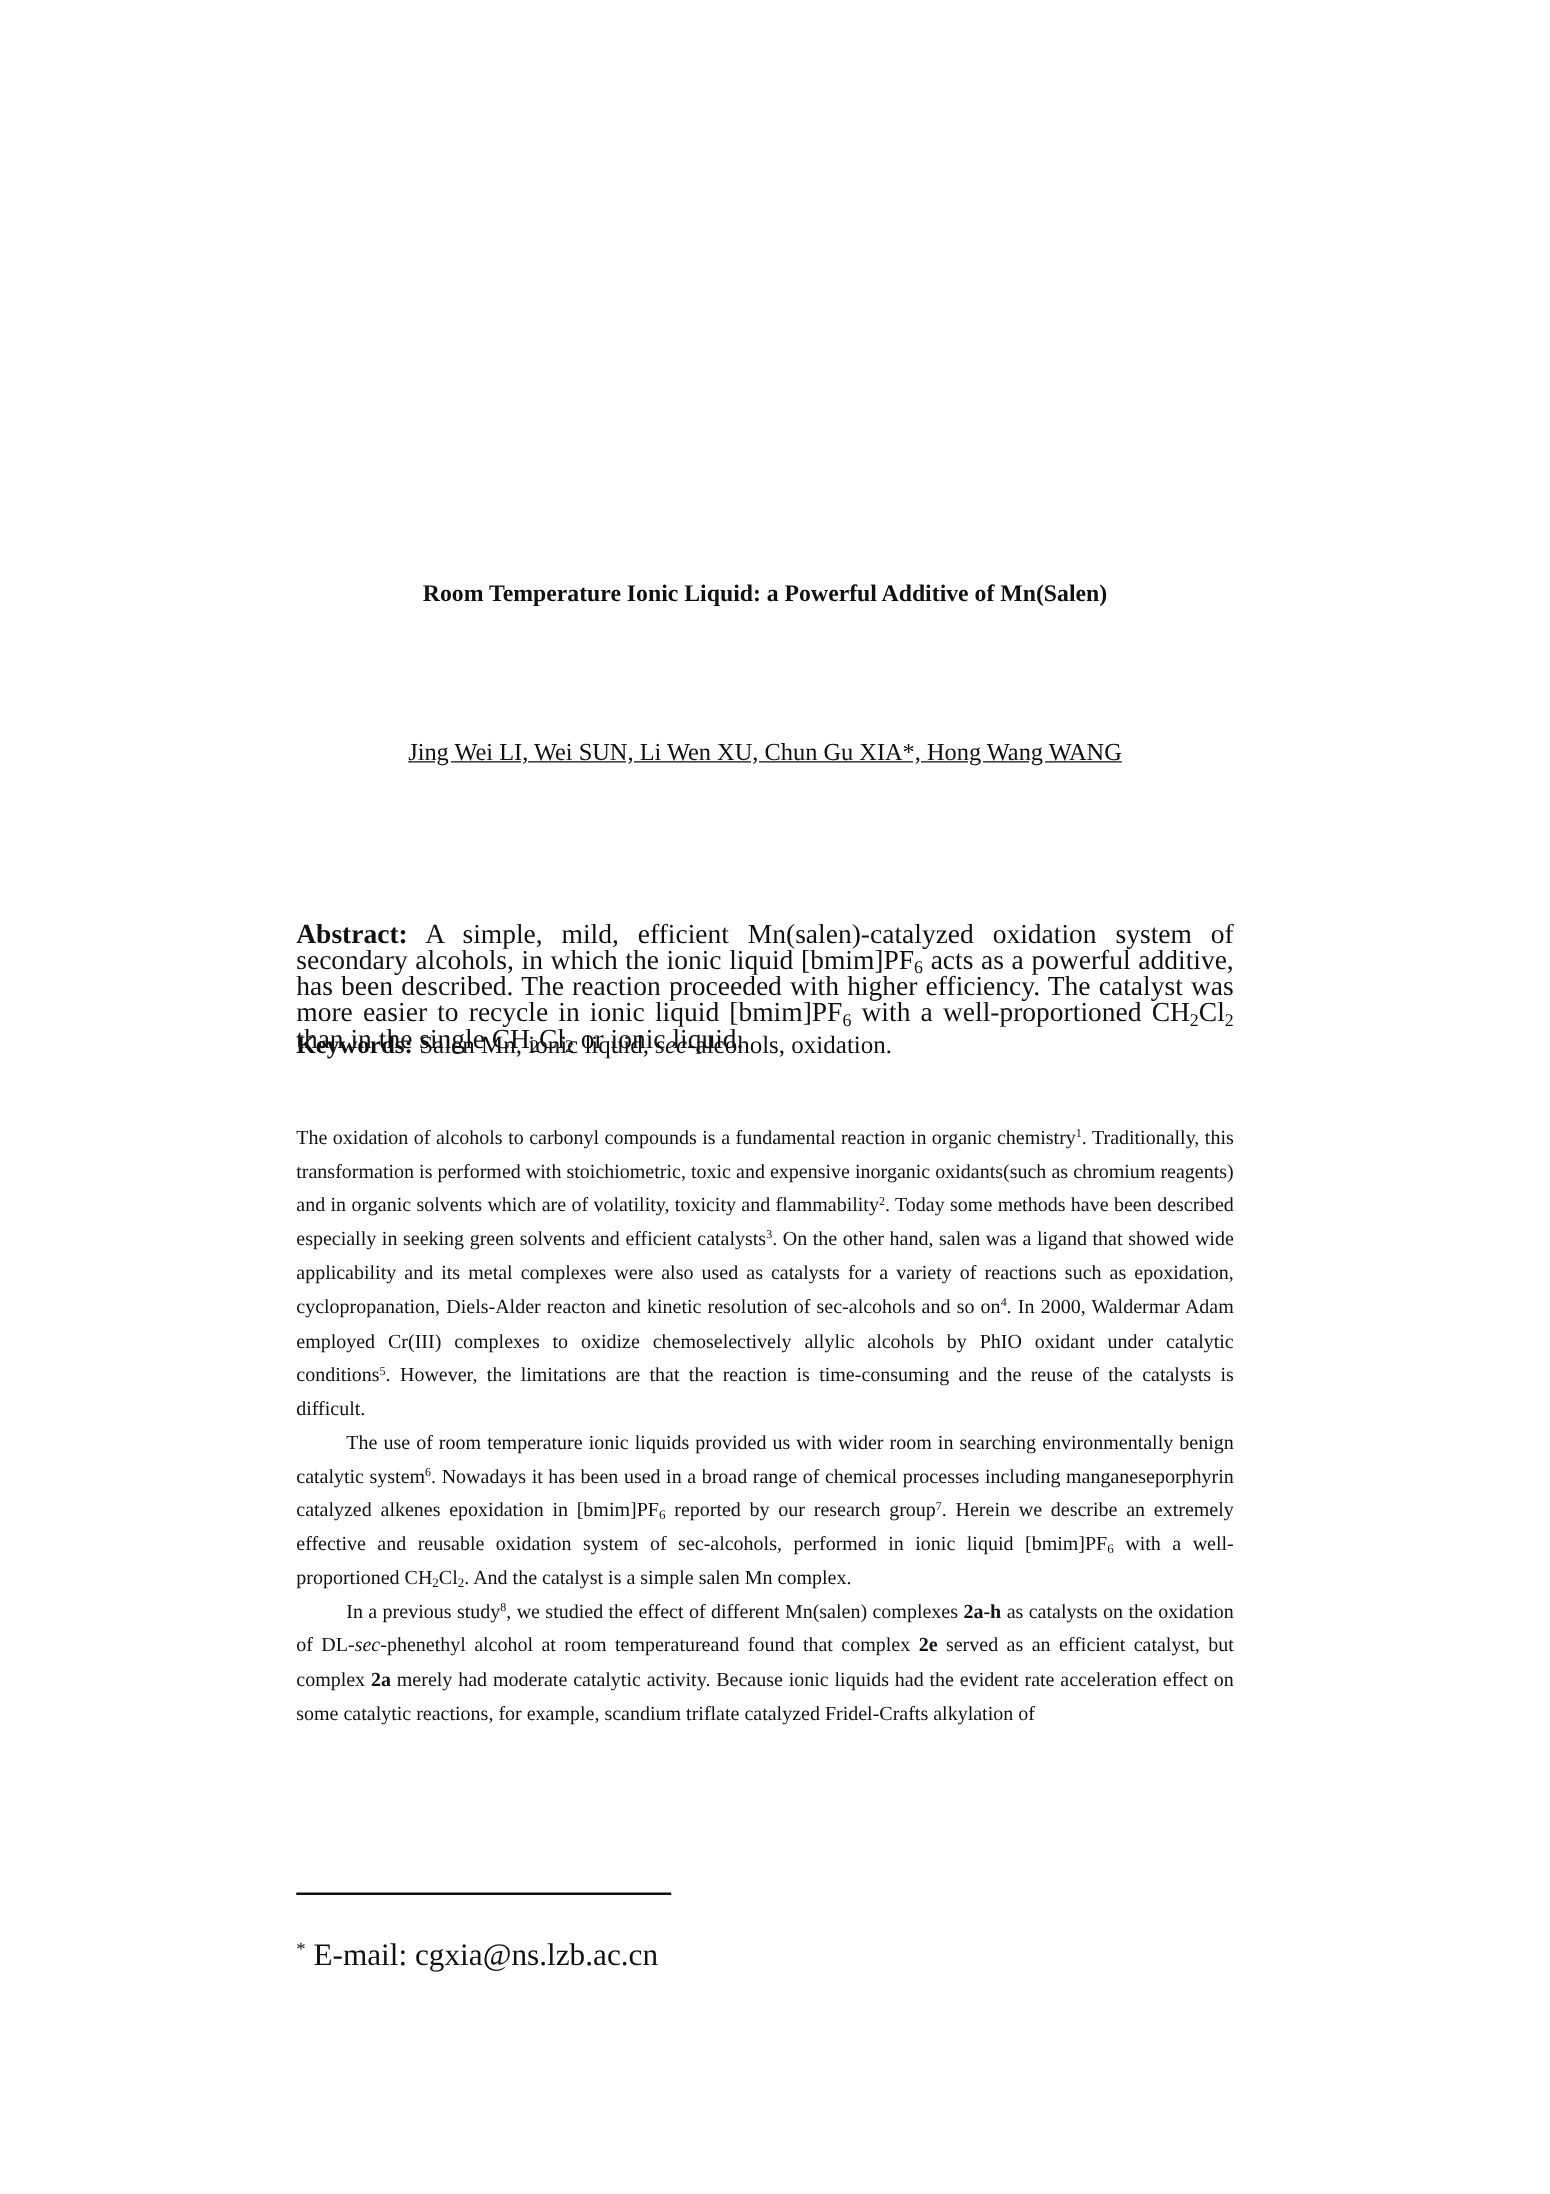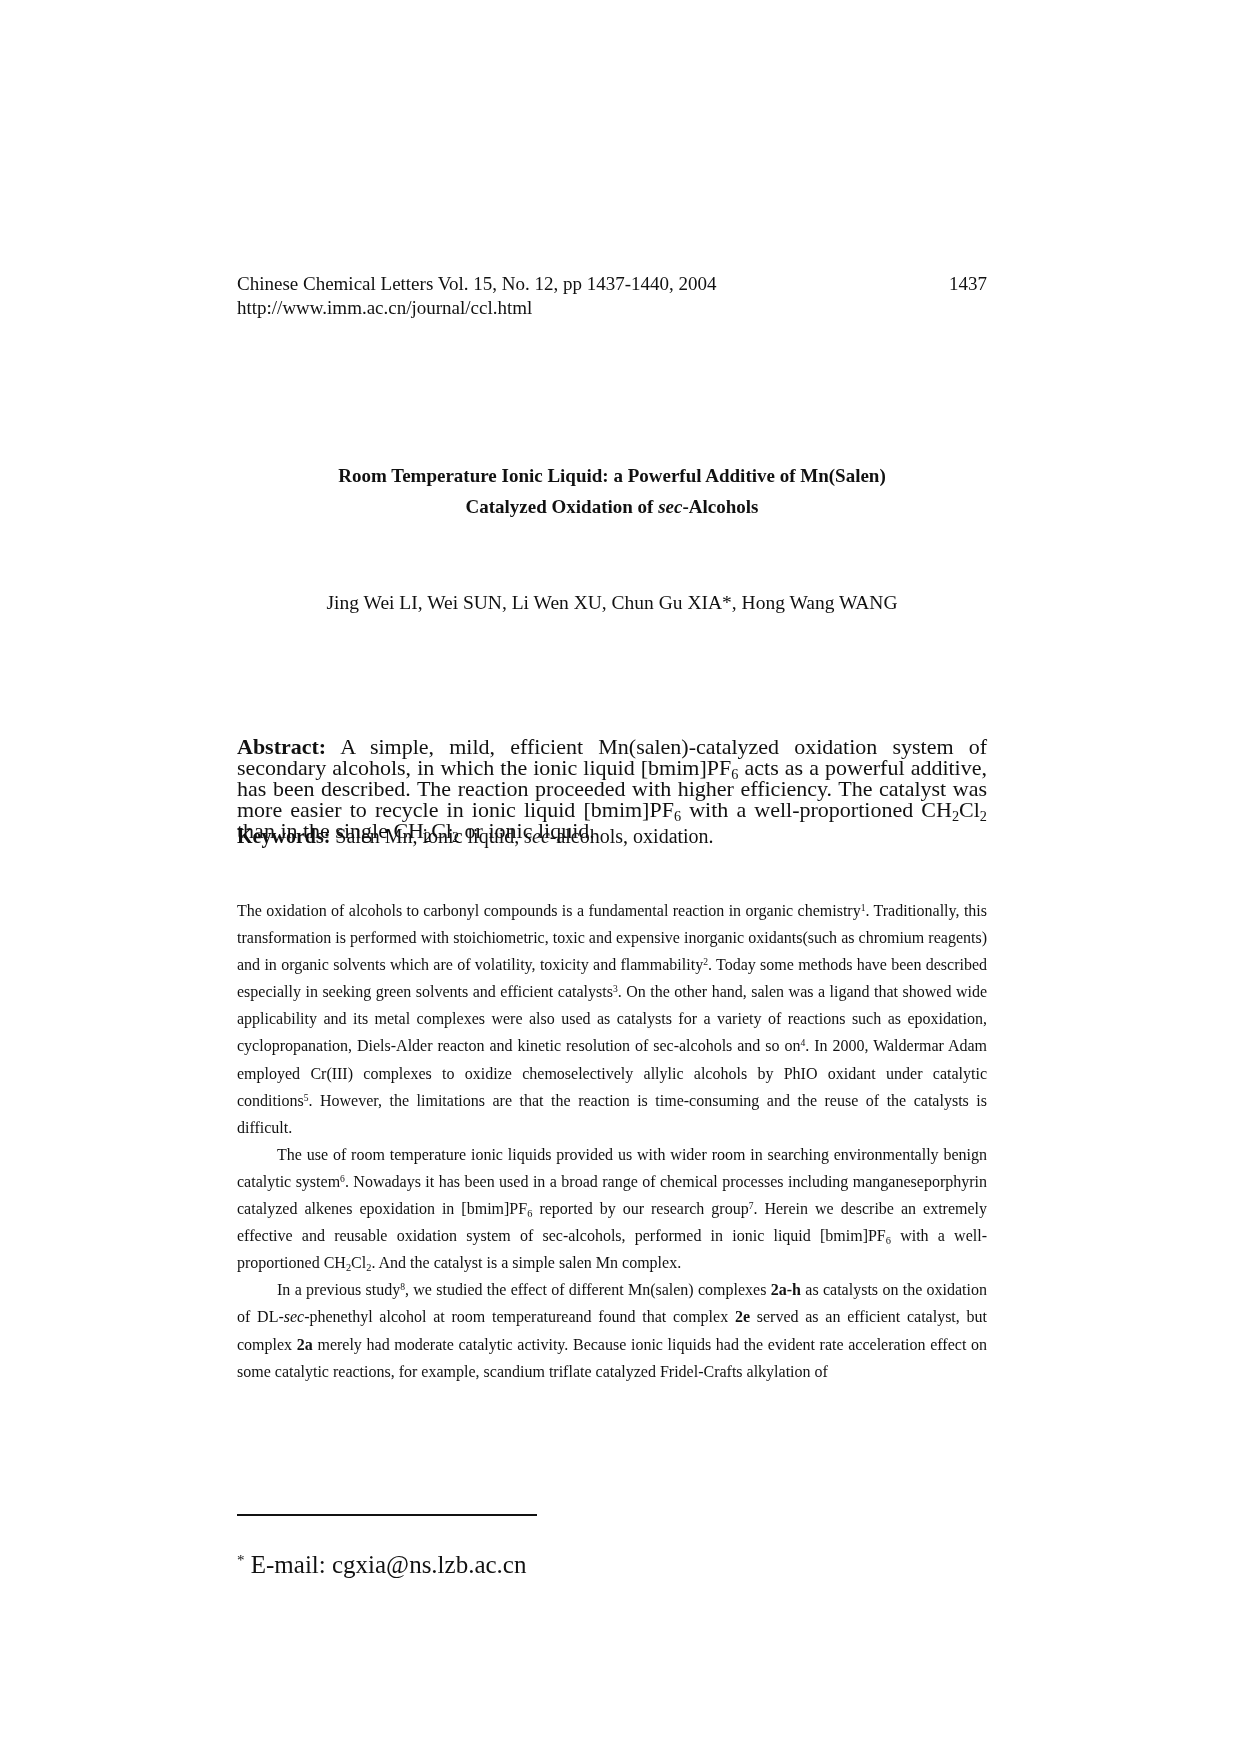--- a/index.html
+++ b/index.html
@@ -3,50 +3,42 @@
   <meta charset="utf-8">
   <style>
     html, body { margin: 0; padding: 0; background: #ffffff; }
     body { width: 1240px; height: 1755px; position: relative; overflow: hidden;
       font-family: "Liberation Serif", "DejaVu Serif", serif; color: #111111; }
     .page { position: absolute; left: 0; top: 0; width: 1240px; height: 1755px; }
     .header { position: absolute; left: 237px; top: 272px; width: 750px; font-size: 19px; line-height: 24px; }
     .header .row { display: flex; justify-content: space-between; }
     .title { position: absolute; left: 237px; top: 460px; width: 750px; text-align: center;
       font-weight: bold; font-size: 19px; line-height: 31px; }
-    .authors { position: absolute; left: 237px; top: 592px; width: 750px; text-align: center; font-size: 19.5px; }
+    .authors { position: absolute; left: 237px; top: 592px; width: 750px; text-align: center; font-size: 19.5px; text-decoration: underline; }
     .affil { position: absolute; left: 237px; top: 637px; width: 750px; text-align: center; font-size: 17px; line-height: 21px; }
     .abstract { position: absolute; left: 237px; top: 736px; width: 750px; font-size: 22px; line-height: 21px; text-align: justify; font-family: Liberation Serif, serif; }
     .keywords { position: absolute; left: 237px; top: 825px; width: 750px; font-size: 20px; }
     .body { position: absolute; left: 237px; top: 897px; width: 750px; font-size: 16px; line-height: 27.1px; text-align: justify; }
     .body p { margin: 0; }
     .body p.indent { text-indent: 40px; }
     sub { font-size: 0.65em; vertical-align: -0.25em; line-height: 0; }
     sup { font-size: 0.6em; vertical-align: 0.55em; line-height: 0; }
     b { font-weight: bold; }
     i { font-style: italic; }
     .fn-rule { position: absolute; left: 237px; top: 1514px; width: 300px; height: 0; border-top: 2px solid #111; }
     .footnote { position: absolute; left: 237px; top: 1522px; font-size: 25px; margin-top: 29px; }
   </style>
 </head>
 <body>
 
 <div class="page">
 
-  <div class="header">
-    <div class="row">
-      <span>Chinese Chemical Letters Vol. 15, No. 12, pp 1437-1440, 2004</span>
-      <span>1437</span>
-    </div>
-    <div>http://www.imm.ac.cn/journal/ccl.html</div>
-  </div>
 
   <div class="title">
     <div>Room Temperature Ionic Liquid: a Powerful Additive of Mn(Salen)</div>
-    <div><span>Catalyzed Oxidation of </span><i>sec</i><span>-Alcohols</span></div>
   </div>
 
   <div class="authors">Jing Wei LI, Wei SUN, Li Wen XU, Chun Gu XIA*, Hong Wang WANG</div>
 
 
   <div class="abstract"><b>Abstract:</b><span> A simple, mild, efficient Mn(salen)-catalyzed oxidation system of secondary alcohols, in which the ionic liquid [bmim]PF</span><sub>6</sub><span> acts as a powerful additive, has been described.   The reaction proceeded with higher efficiency.  The catalyst was more easier to recycle in ionic liquid [bmim]PF</span><sub>6</sub><span> with a well-proportioned CH</span><sub>2</sub><span>Cl</span><sub>2</sub><span> than in the single CH</span><sub>2</sub><span>Cl</span><sub>2</sub><span> or ionic liquid.</span></div>
 
   <div class="keywords"><b>Keywords:</b><span> Salen Mn, ionic liquid, </span><i>sec</i><span>-alcohols, oxidation.</span></div>
 
   <div class="body">

